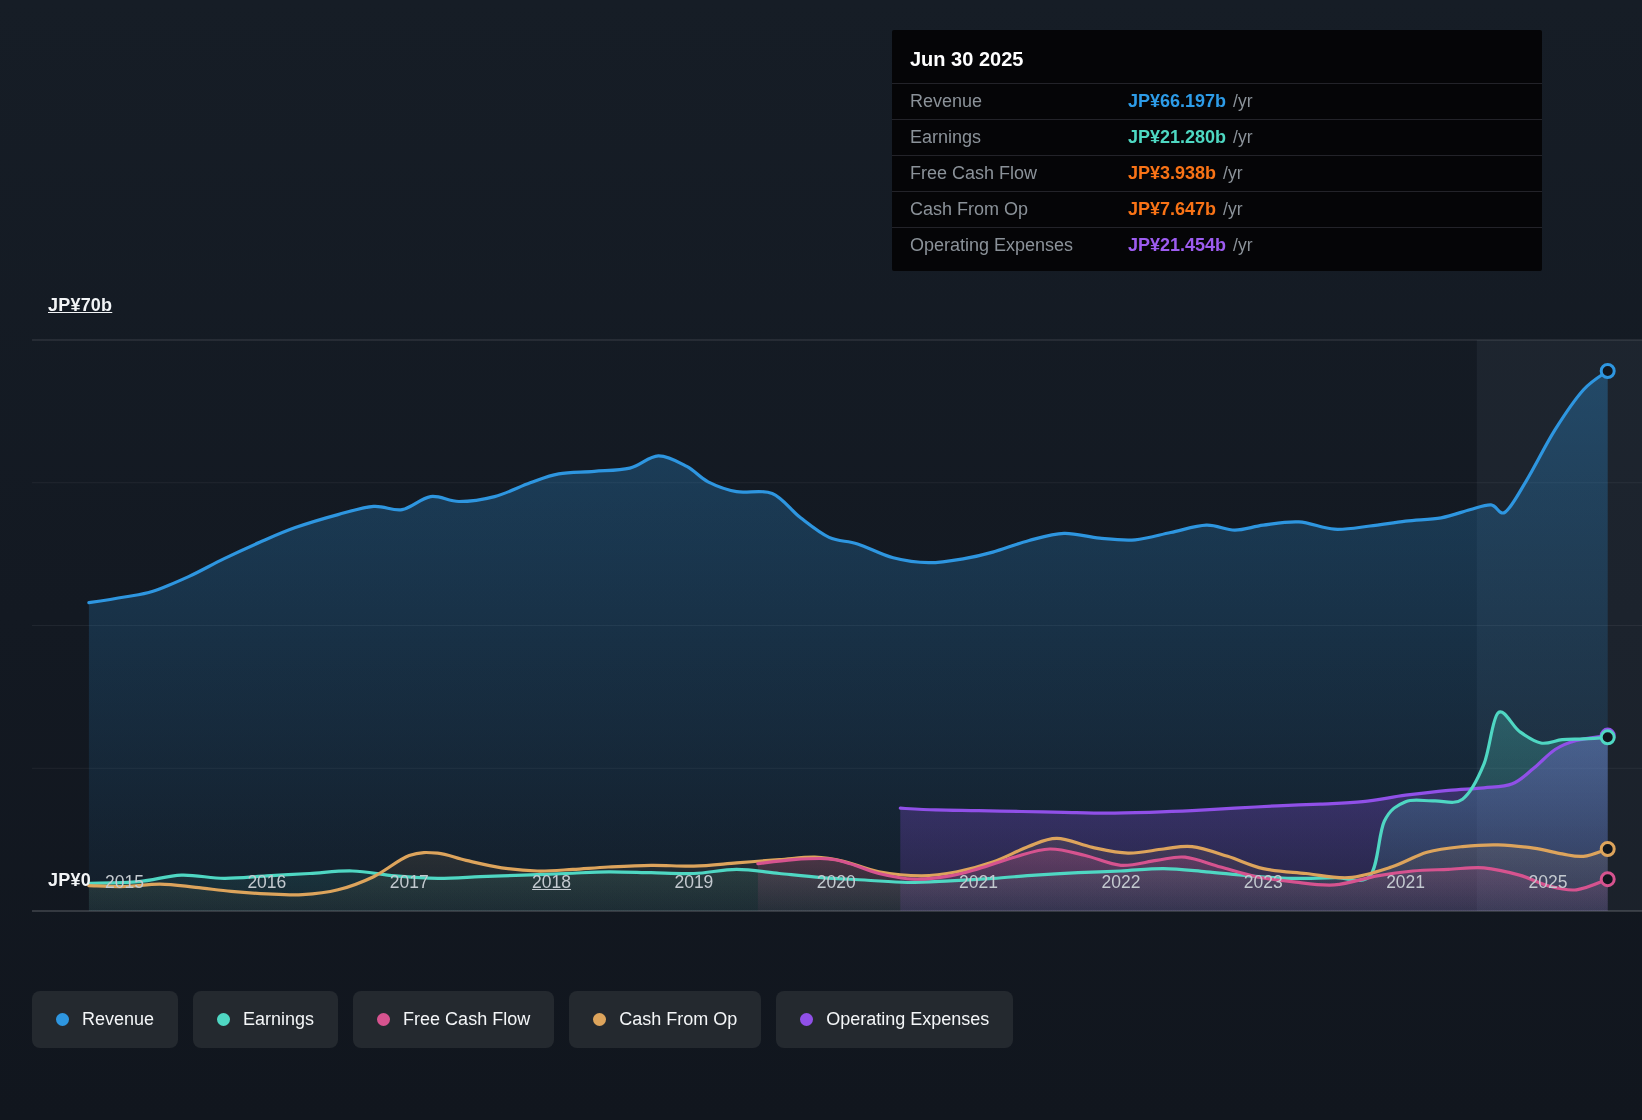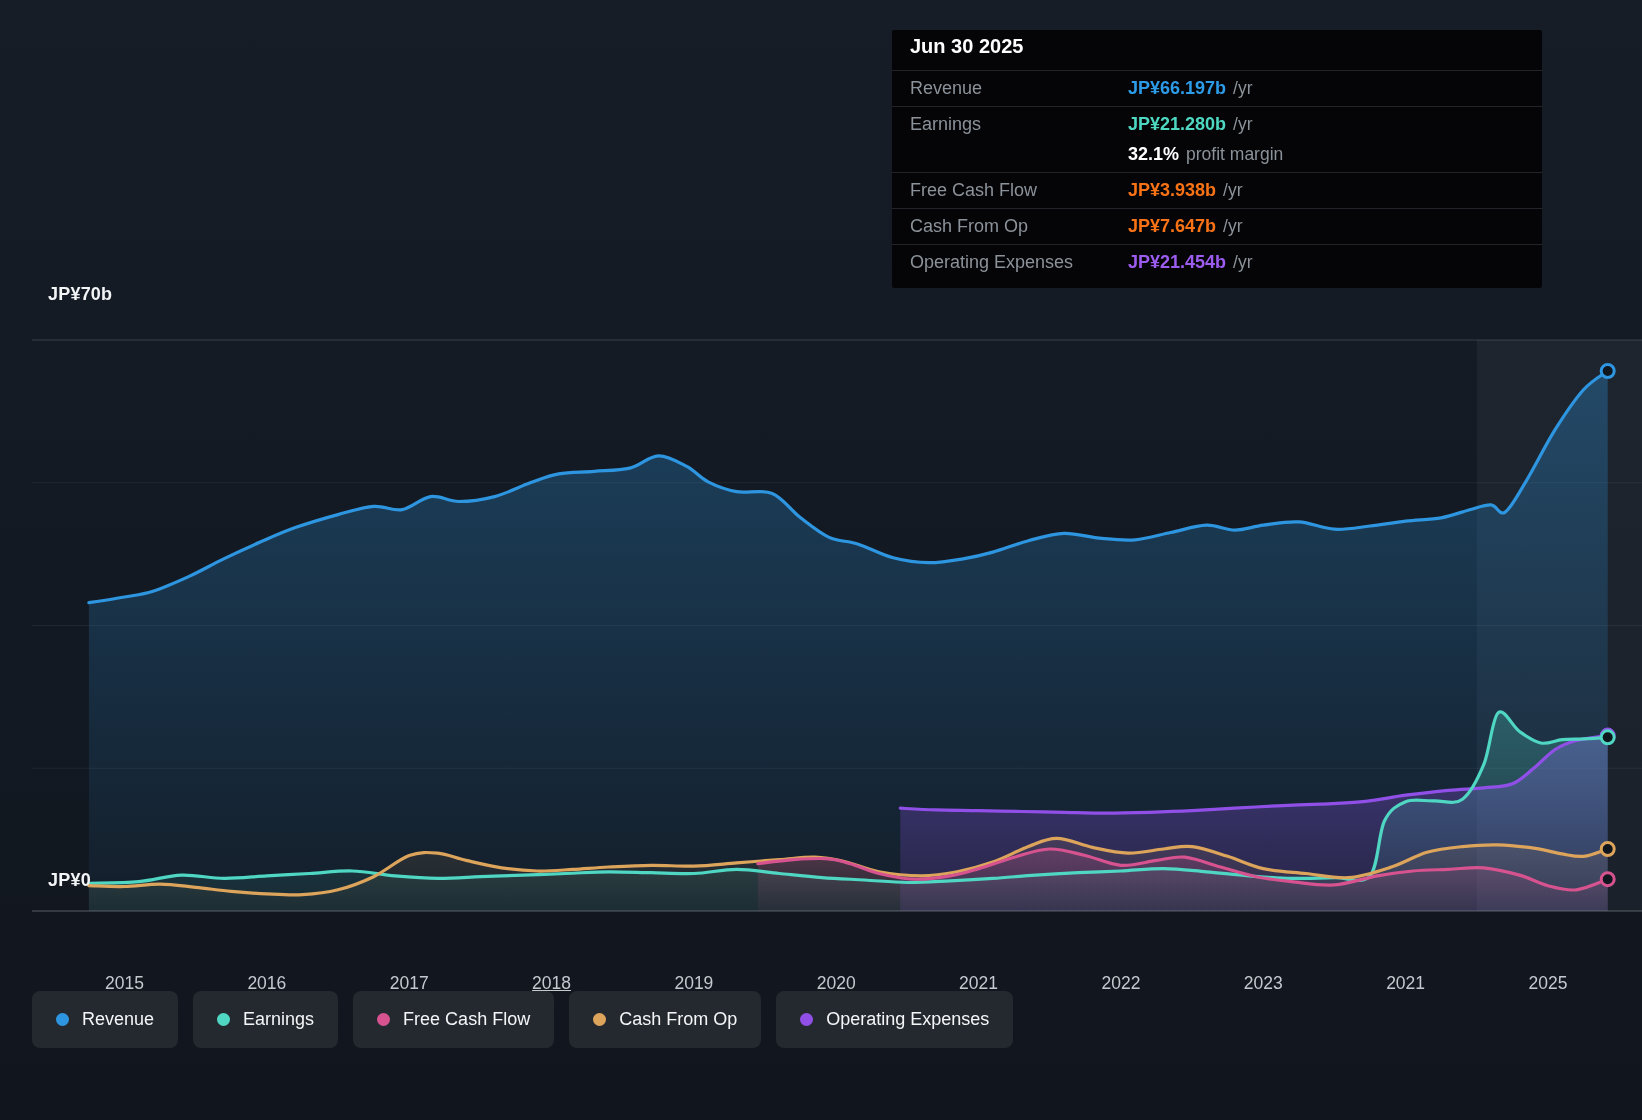--- a/index.html
+++ b/index.html
@@ -6,39 +6,39 @@
   html,body { margin:0; padding:0; }
   body {
     width:1642px; height:1120px; position:relative; overflow:hidden;
     background:linear-gradient(180deg,#161d26 0%,#131922 55%,#11161e 100%);
     font-family:"Liberation Sans", sans-serif;
     color:#e8ebee;
   }
   #chart-svg { position:absolute; left:0; top:0; width:1642px; height:1120px; display:block; }
 
   .ylabel { position:absolute; left:48px; color:#f2f4f6; font-size:18px; font-weight:700; letter-spacing:.2px; }
-  .ylabel.top { top:284px; }
+  .ylabel.top { top:295px;text-decoration:underline; }
   .ylabel.bottom { top:870px; }
 
-  #xlabels { position:absolute; top:973px; left:0; width:100%; height:30px; }
+  #xlabels { position:absolute; top:872px; left:0; width:100%; height:30px; }
   .xtick { position:absolute; top:0; transform:translateX(-50%); color:#c3c9cf; font-size:17.5px; }
 
   .legend { position:absolute; top:991px; left:32px; display:flex; gap:15px; }
   .pill {
     display:flex; align-items:center; gap:13px; height:57px; padding:0 24px;
     background:#24292f; border:none; border-radius:8px; color:#f4f6f8;
     font-size:18px; font-family:inherit; cursor:pointer;
   }
   .dot { width:13px; height:13px; border-radius:50%; flex:none; }
 
   .tooltip {
     position:absolute; top:30px; right:100px; width:650px;
     background:#050507; border-radius:2px; z-index:3; padding-bottom:8px;
   }
-  .tt-title { padding:5px 18px 12px; color:#ffffff; font-size:20px; font-weight:700; }
+  .tt-title { padding:18px 18px 12px; color:#ffffff; font-size:20px; font-weight:700; }
   .tt-row { display:flex; align-items:baseline; padding:7px 18px; border-top:1px solid #232329; font-size:18px; }
   .tt-row.no-border { border-top:0; padding-top:2px; }
   .tt-label { flex:0 0 218px; color:#8b9299; }
   .tt-value { font-weight:700; }
   .tt-suffix { color:#8b9299; font-weight:400; margin-left:7px; font-size:17.5px; }
 </style>
 </head>
 <body>
 
 <svg id="chart-svg" width="1642" height="1120">
@@ -110,24 +110,20 @@
   <div class="tt-row">
     <span class="tt-label">Revenue</span>
     <span class="tt-value"><b style="color: rgb(45, 156, 232);">JP¥66.197b</b><span class="tt-suffix">/yr</span></span>
   </div>
 
   <div class="tt-row">
     <span class="tt-label">Earnings</span>
     <span class="tt-value"><b style="color: rgb(78, 216, 194);">JP¥21.280b</b><span class="tt-suffix">/yr</span></span>
   </div>
 
-  <div class="tt-row no-border">
-    <span class="tt-label"></span>
-    <span class="tt-value"><b style="color: rgb(255, 255, 255);">32.1%</b><span class="tt-suffix">profit margin</span></span>
-  </div>
 
   <div class="tt-row">
     <span class="tt-label">Free Cash Flow</span>
     <span class="tt-value"><b style="color: #f97316;">JP¥3.938b</b><span class="tt-suffix">/yr</span></span>
   </div>
 
   <div class="tt-row">
     <span class="tt-label">Cash From Op</span>
     <span class="tt-value"><b style="color: #f97316;">JP¥7.647b</b><span class="tt-suffix">/yr</span></span>
   </div>

